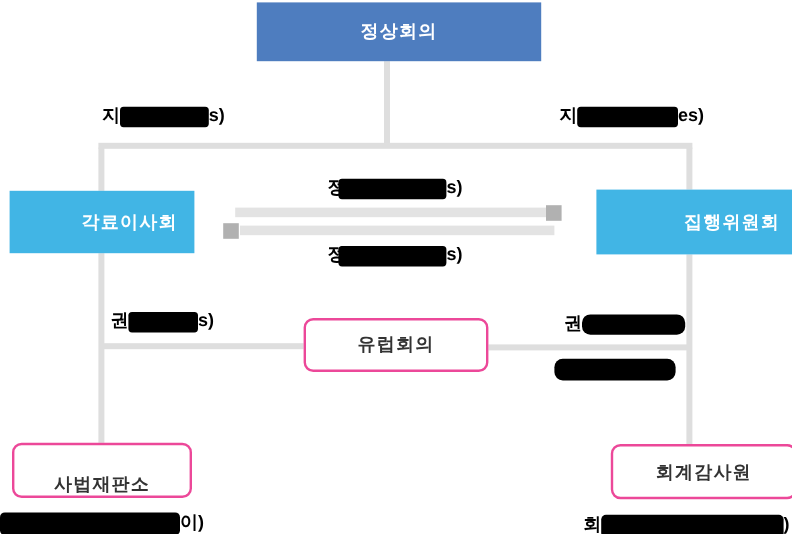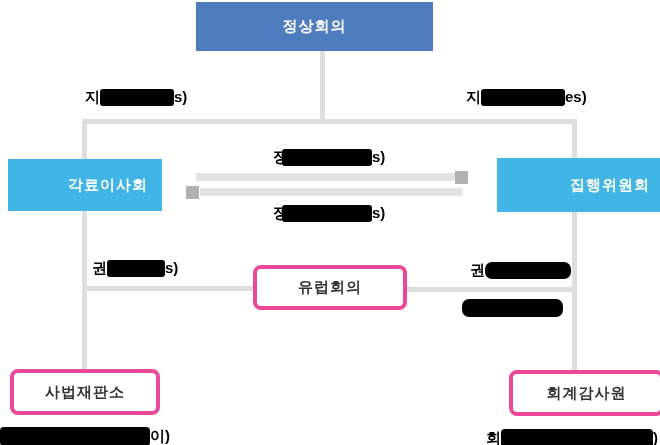--- a/index.html
+++ b/index.html
@@ -8,27 +8,27 @@
     overflow:hidden;font-family:"Liberation Sans",sans-serif;
   }
   
   .node{
     position:absolute;display:flex;align-items:center;justify-content:center;
     font-size:15px;font-weight:bold;letter-spacing:1px;box-sizing:border-box;
   }
   .node-solid-blue{background:#4e7dbf;color:#ffffff;}
   .node-solid-cyan{background:#41b5e5;color:#ffffff;padding-left:46px;}
   .node-outline{
-    background:#ffffff;border:4px solid #ec4899;border-radius:8px;color:#333333;
+    background:#ffffff;border:2px solid #ec4899;border-radius:8px;color:#333333;
   }
-  #node-summit    {left:196px;top:2px;  width:237px;height:49px;}
+  #node-summit    {left:214px;top:2px;  width:237px;height:49px;}
   #node-council   {left:8px;  top:159px;width:154px;height:52px;}
   #node-commission{left:497px;top:158px;width:180px;height:54px;}
   #node-parliament{left:253px;top:265px;width:154px;height:45px;}
-  #node-court     {left:10px; top:369px;width:150px;height:46px;}
+  #node-court     {left:10px; top:369px;width:150px;height:46px;align-items:flex-end;}
   #node-auditors  {left:509px;top:370px;width:155px;height:46px;}
   
   .line{position:absolute;background:#dedede;}
   #line-summit-down {left:320px;top:51px; width:5px;  height:69px;}
   #line-top-horiz   {left:82px; top:119px;width:495px;height:5px;}
   #line-left-upper  {left:82px; top:123px;width:5px;  height:36px;}
   #line-right-upper {left:572px;top:123px;width:5px;  height:35px;}
   #line-left-lower  {left:82px; top:211px;width:5px;  height:158px;}
   #line-right-lower {left:572px;top:212px;width:5px;  height:158px;}
   #line-parl-left   {left:84px; top:286px;width:169px;height:5px;}

